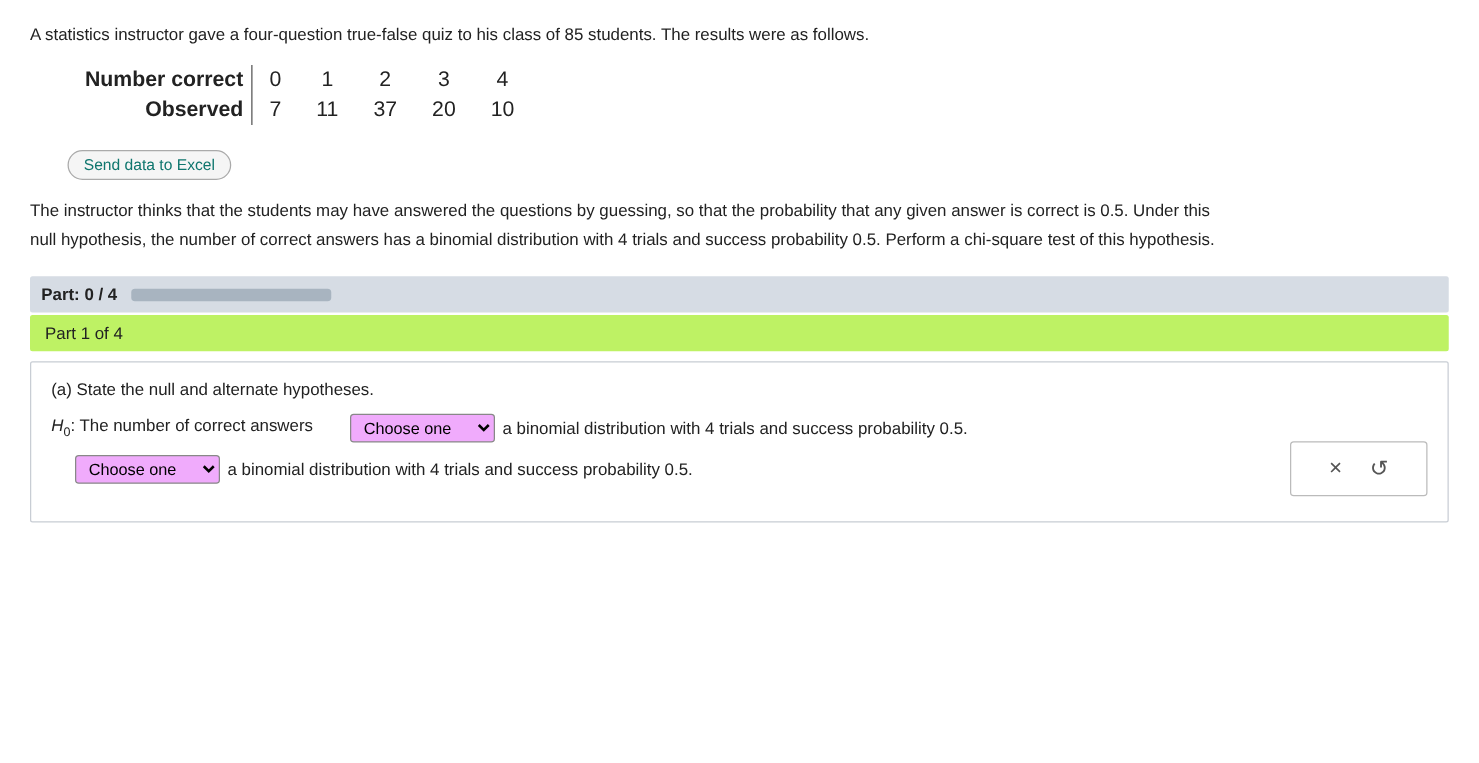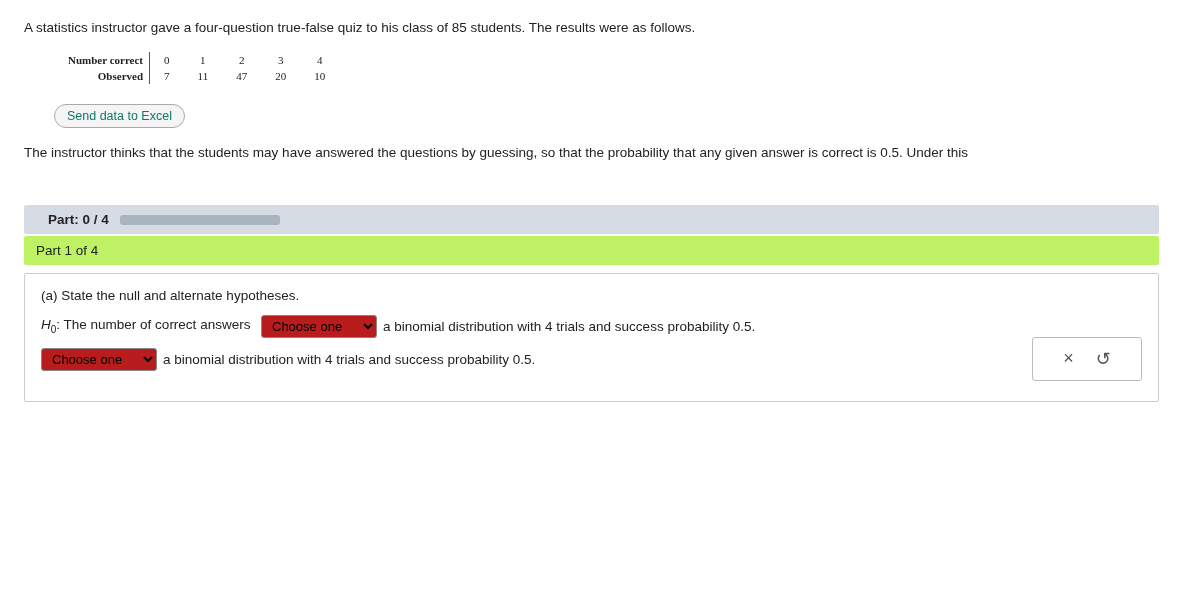--- a/index.html
+++ b/index.html
@@ -16,23 +16,22 @@
       font-size: 13.5px;
       line-height: 1.5;
       margin-bottom: 14px;
     }
     .data-table {
       margin: 10px 0 10px 30px;
       border-collapse: collapse;
     }
     .data-table td {
       padding: 2px 14px;
-      font-size: 11px;
+      font-size: 17px;
       text-align: center;
-      font-family: Liberation Serif, serif;
     }
     .data-table .label-cell {
       font-weight: bold;
       text-align: right;
       padding-right: 8px;
     }
     .data-table .divider-cell {
       border-right: 1px solid #555;
       padding-right: 6px;
     }
@@ -47,21 +46,21 @@
       cursor: pointer;
       color: #0f766e;
     }
     .problem-text {
       font-size: 13.5px;
       line-height: 1.65;
       margin-bottom: 18px;
     }
     .part-header-bar {
       background: #d6dce4;
-      padding: 7px 24px;
+      padding: 7px 9px;
       font-size: 13.5px;
       font-weight: bold;
       margin-bottom: 2px;
       border-radius: 2px;
     }
     .part-label-bar {
       background: #bef264;
       padding: 7px 12px;
       font-size: 13.5px;
       margin-bottom: 8px;
@@ -89,23 +88,24 @@
       font-size: 13.5px;
     }
     .hyp-label sub {
       font-size: 10px;
     }
     .choose-select {
       border: 1px solid #888;
       border-radius: 3px;
       padding: 2px 6px;
       font-size: 13px;
-      background: #b91c1c;
+      background: #f0abfc;
       cursor: pointer;
       min-width: 110px;
+      margin-left: 19px;
     }
     .hyp-rest {
       margin-left: 6px;
       font-size: 13.5px;
     }
     .feedback-box {
       border: 1px solid #bbb;
       border-radius: 3px;
       padding: 8px 18px;
       display: flex;
@@ -148,32 +148,32 @@
     <td>0</td>
     <td>1</td>
     <td>2</td>
     <td>3</td>
     <td>4</td>
   </tr>
   <tr>
     <td class="label-cell divider-cell">Observed</td>
     <td>7</td>
     <td>11</td>
-    <td>47</td>
+    <td>37</td>
     <td>20</td>
     <td>10</td>
   </tr>
 </tbody>
   </table>
 
 <button class="send-excel-btn">Send data to Excel</button>
 
 <div class="problem-text">
   <span>The instructor thinks that the students may have answered the questions by guessing, so that the probability that any given answer is correct is 0.5. Under this</span><br>
-  <br>
+  <span>null hypothesis, the number of correct answers has a binomial distribution with 4 trials and success probability 0.5. Perform a chi-square test of this hypothesis.</span><br>
 </div>
 
 <div class="part-header-bar">
   <span>Part: 0 / 4</span>
   &nbsp;&nbsp;<span style="display:inline-block;width:160px;height:10px;background:#a8b4c0;border-radius:3px;vertical-align:middle;"></span>
 </div>
 
 <div class="part-label-bar">
   <span>Part 1 of 4</span>
 </div>

